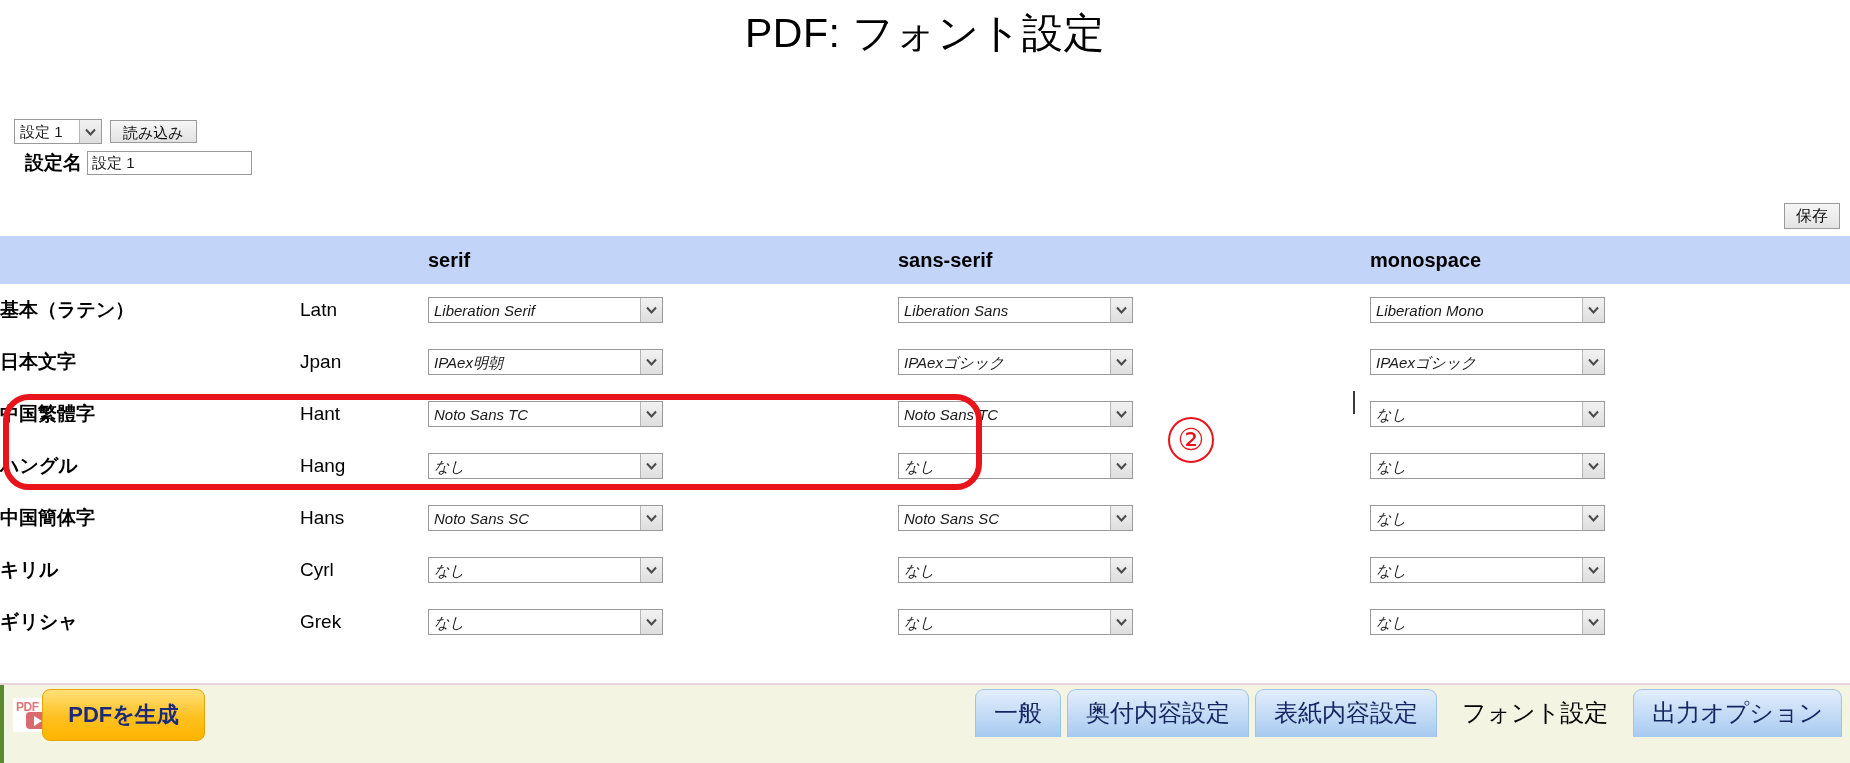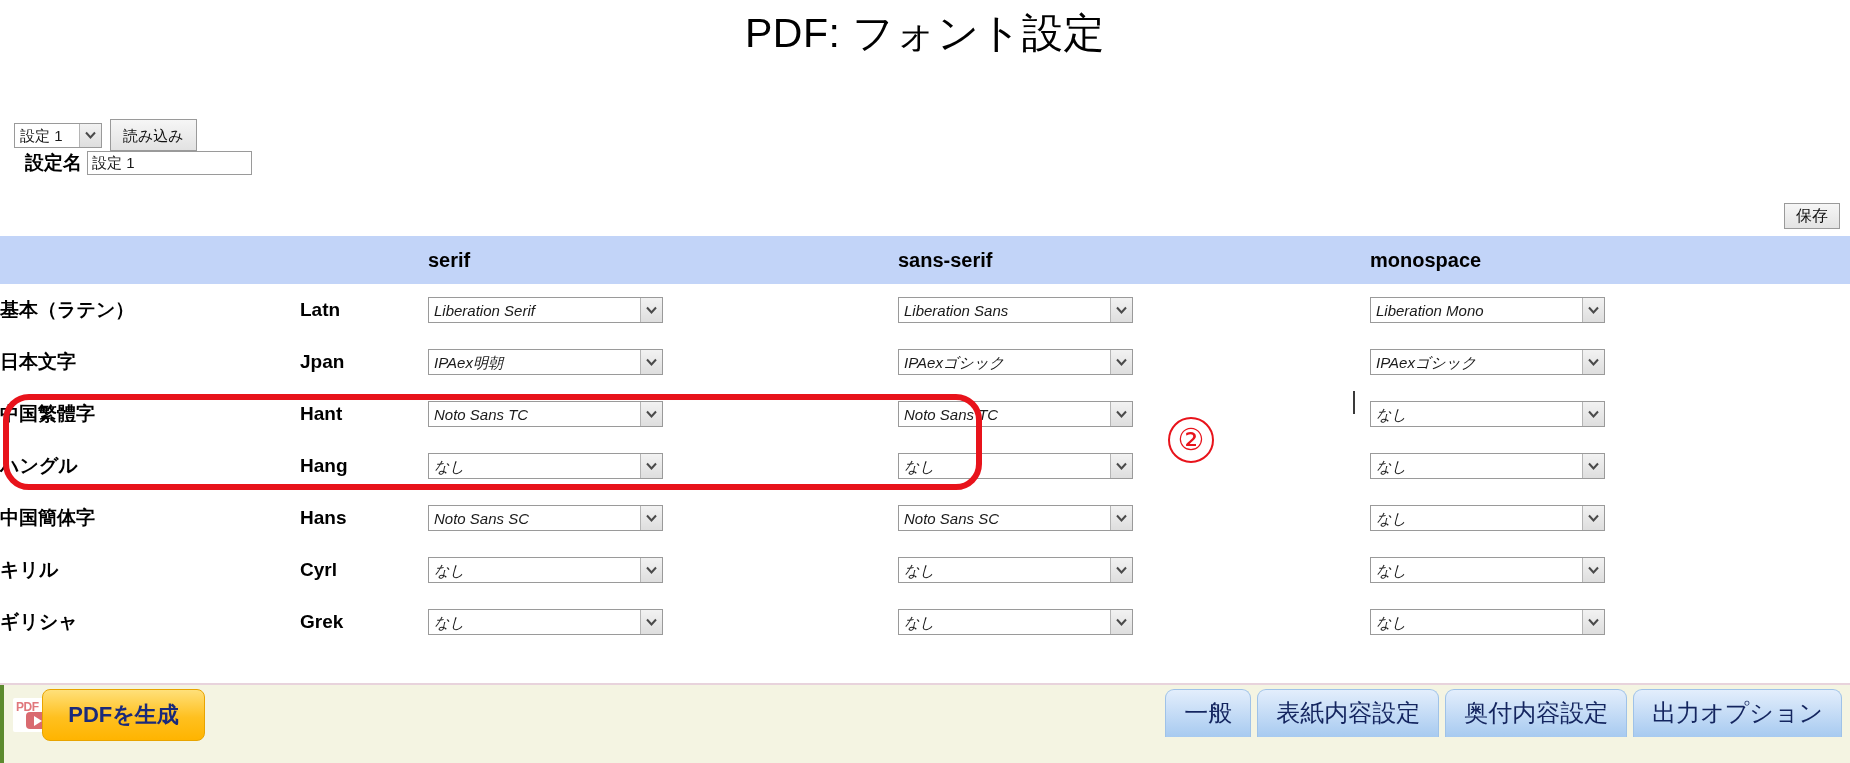--- a/index.html
+++ b/index.html
@@ -70,21 +70,21 @@
     display: flex;
     align-items: center;
     justify-content: center;
   }
   .native-select .arrow svg { display:block; }
 
   .preset-select { width: 88px; }
   .preset-select .val { flex: 1 1 auto; }
 
   .btn-grey {
-    height: 32px;
+    height: 23px;
     padding: 0 12px;
     border: 1px solid #9a9a9a;
     background: linear-gradient(#f6f6f6, #e2e2e2);
     font-size: 15px;
     font-family: "Liberation Sans", sans-serif;
     color: #111;
     box-sizing: border-box;
     line-height: 23px;
     white-space: nowrap;
     cursor: pointer;
@@ -166,21 +166,21 @@
   .lang-cell {
     font-weight: bold;
     font-size: 20px;
     padding-left: 15px;
     color: #000;
     white-space: nowrap;
   }
   .code-cell {
     font-size: 19px;
     color: #000;
-    font-weight: 700;
+    font-weight: 400;
     margin-top: 37px;
   }
   .th-serif   { padding-left: 74px; }
   .th-sans    { padding-left: 12px; }
   .th-mono    { padding-left: 28px; }
 
   .font-select {
     width: 235px;
     height: 26px;
     font-style: italic;
@@ -581,18 +581,19 @@
   <div class="bottom-bar">
     <div class="green-edge"></div>
   </div>
   <div class="pdf-icon">
     <span class="pdf-text">PDF</span>
     <span class="pdf-play"></span>
   </div>
   <button class="generate-btn">PDFを生成</button>
   <div class="tabs">
       <div class="tab">一般</div>
+      <div class="tab">奥付内容設定</div>
       <div class="tab">表紙内容設定</div>
-      <div class="tab">奥付内容設定</div>
+      <div class="tab active">フォント設定</div>
       <div class="tab">出力オプション</div>
     </div>
 
 </div>
 
 </body></html>

